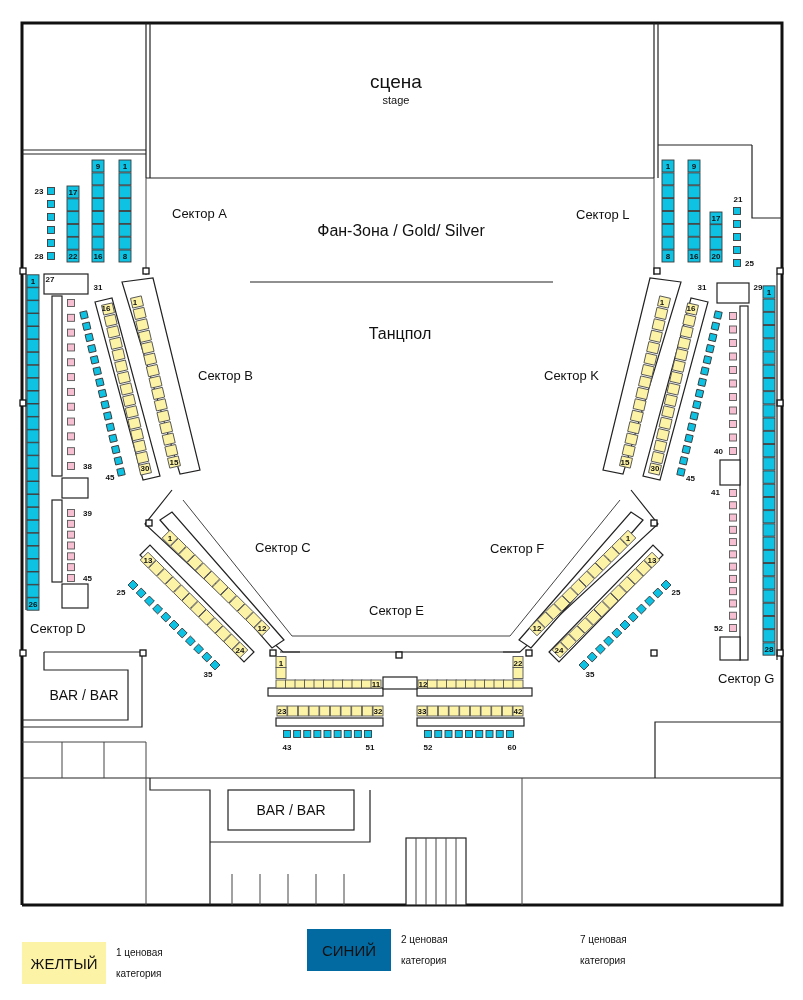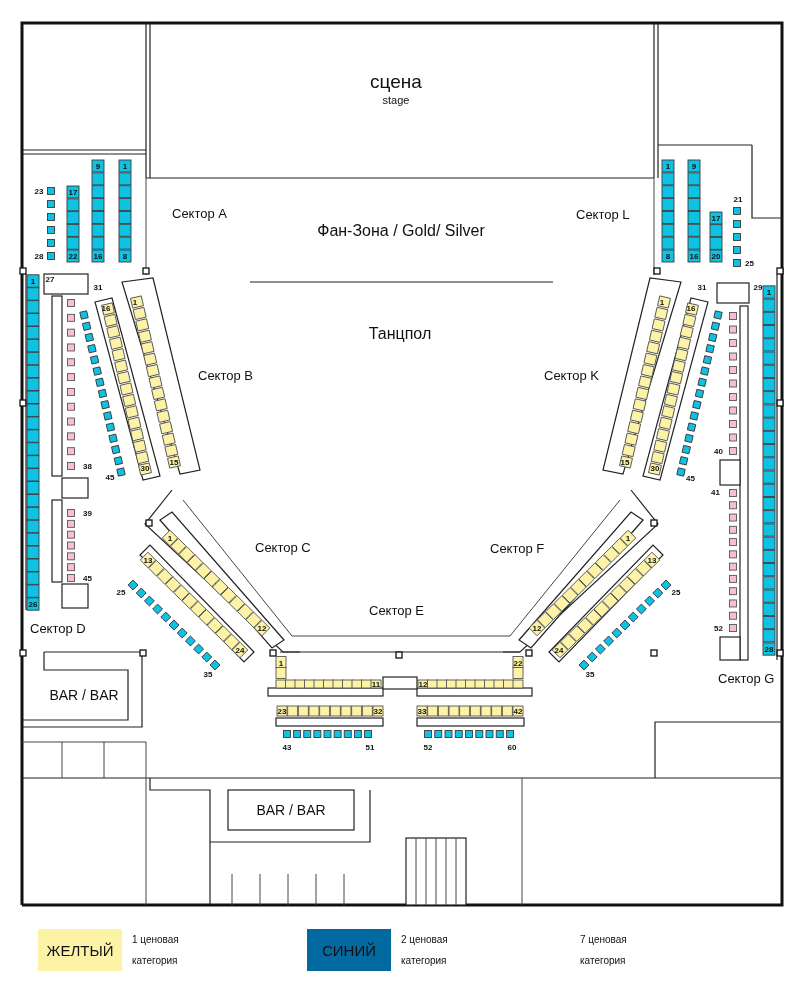--- a/index.html
+++ b/index.html
@@ -573,21 +573,21 @@
       <rect class="seat-b" x="486" y="730.5" width="7" height="7"></rect>
       <rect class="seat-b" x="496.25" y="730.5" width="7" height="7"></rect>
       <rect class="seat-b" x="506.5" y="730.5" width="7" height="7"></rect>
       <text class="snum" x="287" y="750" text-anchor="middle">43</text>
       <text class="snum" x="370" y="750" text-anchor="middle">51</text>
       <text class="snum" x="428" y="750" text-anchor="middle">52</text>
       <text class="snum" x="512" y="750" text-anchor="middle">60</text>
     </g>
 </svg>
 
-<div class="legend" style="left:38px;">
+<div class="legend" style="left:22px;margin-top:13px;">
   <div class="swatch" style="background:#fdf3a6;">
       <span>ЖЕЛТЫЙ</span>
     </div>
   <div class="desc">
       <div>1 ценовая</div>
       <div>категория</div>
     </div>
 </div>
 <div class="legend" style="left:307px;">
   <div class="swatch" style="background:#0369a1;">

